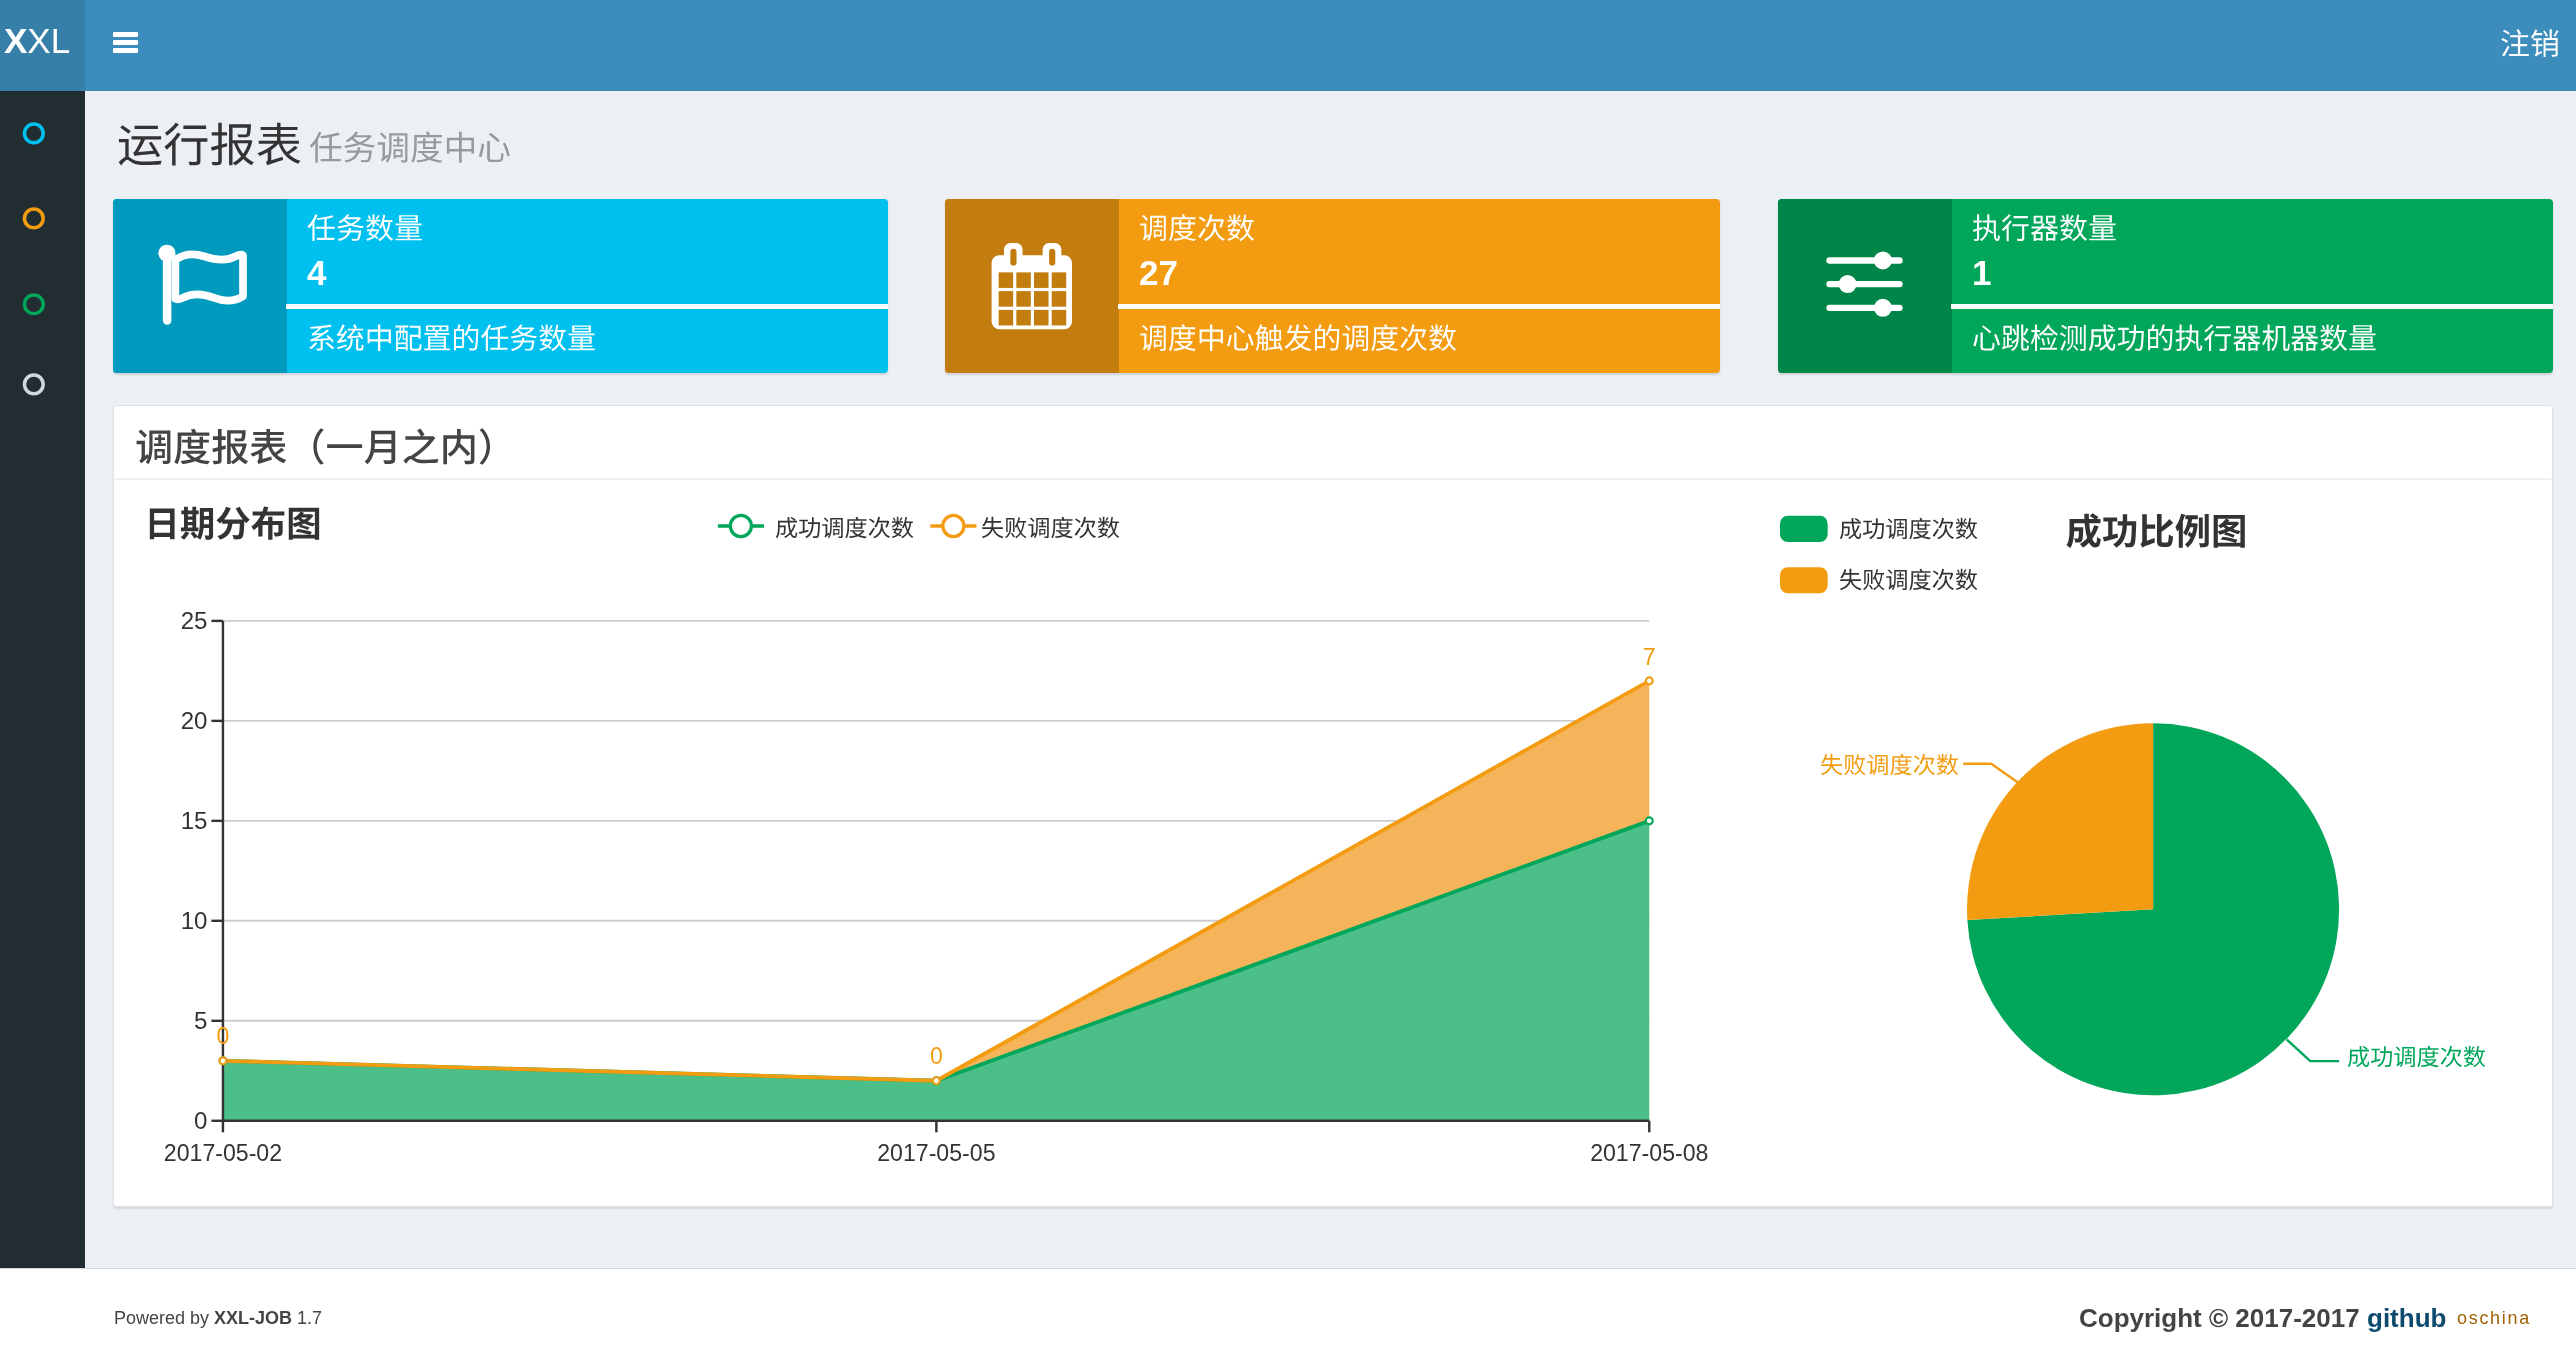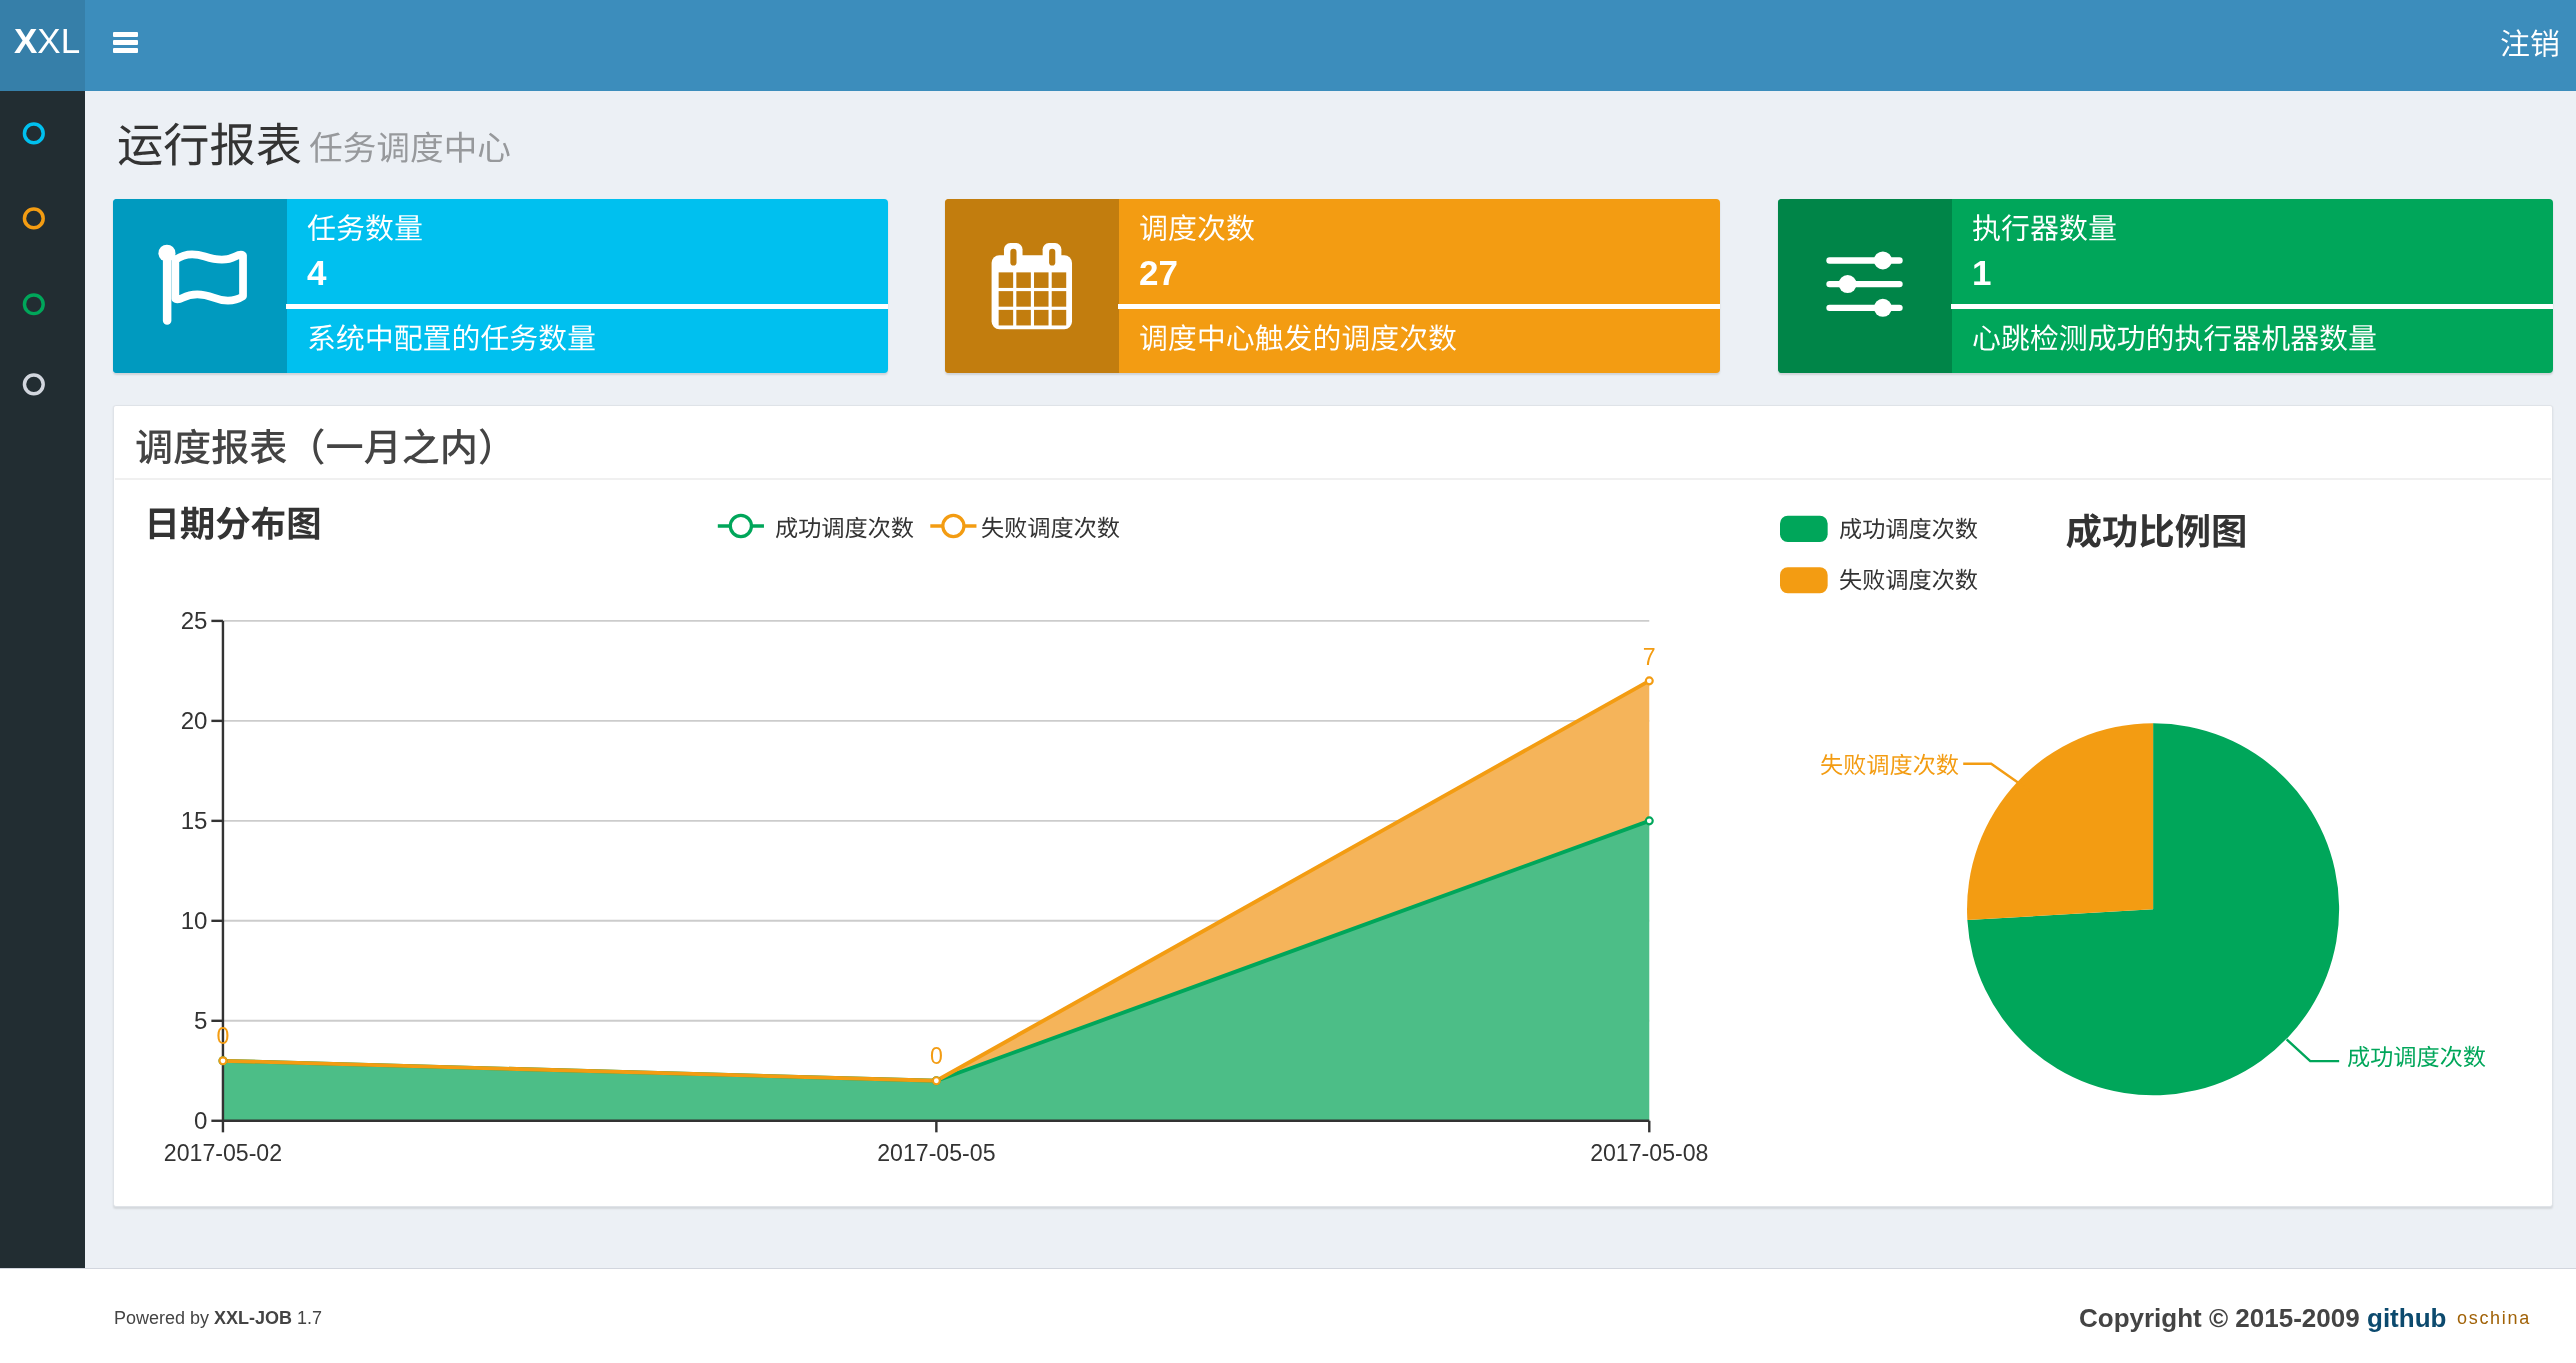--- a/index.html
+++ b/index.html
@@ -2,21 +2,21 @@
 <html><head><meta charset="utf-8"><style>
 *{margin:0;padding:0;box-sizing:border-box}
 html,body{width:2576px;height:1363px;overflow:hidden}
 body{font-family:"Liberation Sans",sans-serif;background:#ecf0f5}
 #page{position:relative;width:2576px;height:1363px;background:#ecf0f5}
 .abs{position:absolute}
 </style></head><body>
 <div id="page">
     <div class="abs" style="left:0;top:0;width:2576px;height:91px;background:#3c8dbc"></div>
     <div class="abs" style="left:0;top:0;width:85px;height:91px;background:#367fa9"></div>
-    <div class="abs" style="left:14px;top:23px;width:77px;height:48px;font-size:35px;color:#fff;line-height:35px"><span style="font-weight:700">X</span><span style="font-weight:400">XL</span></div>
+    <div class="abs" style="left:4px;top:23px;width:77px;height:48px;font-size:35px;color:#fff;line-height:35px"><span style="font-weight:700">X</span><span style="font-weight:400">XL</span></div>
     <div class="abs" style="left:113px;top:32px;width:25px;height:4.8px;background:#fff;border-radius:1px"></div>
     <div class="abs" style="left:113px;top:40px;width:25px;height:4.8px;background:#fff;border-radius:1px"></div>
     <div class="abs" style="left:113px;top:48px;width:25px;height:4.8px;background:#fff;border-radius:1px"></div>
     <svg style="position:absolute;left:2500px;top:26.5px" width="60" height="33" viewBox="0 -28.5 62.0 34.1">
       <path fill="#ffffff" d="M2.9 -24.0C4.9 -23 7.5 -21.5 8.8 -20.5L10.1 -22.4C8.8 -23.4 6.2 -24.8 4.2 -25.7ZM1.3 -15.4C3.3 -14.5 5.8 -13 7 -12.0L8.3 -14.0C7 -14.9 4.5 -16.3 2.6 -17.1ZM2.2 0.6 4.2 2.1C6 -0.7 8.2 -4.7 9.8 -7.9L8.1 -9.5C6.3 -5.9 3.9 -1.8 2.2 0.6ZM17 -25.4C18 -23.8 19.1 -21.6 19.6 -20.2L21.8 -21.1C21.4 -22.5 20.2 -24.6 19.1 -26.2ZM10.4 -20.1V-17.9H18.5V-10.9H11.5V-8.7H18.5V-0.7H9.4V1.5H29.8V-0.7H20.9V-8.7H28.0V-10.9H20.9V-17.9H29.1V-20.1Z M44.6 -24.1C45.8 -22.3 47.1 -19.9 47.5 -18.4L49.5 -19.3C48.9 -20.9 47.6 -23.2 46.4 -25.0ZM58.5 -25.2C57.7 -23.3 56.3 -20.8 55.3 -19.3L57 -18.4C58.1 -19.9 59.5 -22.2 60.5 -24.3ZM36.5 -25.9C35.6 -23.1 34 -20.4 32.1 -18.5C32.5 -18 33.1 -16.9 33.3 -16.4C34.3 -17.5 35.2 -18.7 36.1 -20.1H43.7V-22.3H37.3C37.8 -23.3 38.2 -24.3 38.5 -25.4ZM32.9 -10.7V-8.5H37.4V-2.4C37.4 -1.1 36.4 -0.2 35.9 0.1C36.3 0.6 36.8 1.6 37 2.1C37.5 1.6 38.3 1.1 43.5 -1.9C43.4 -2.3 43.2 -3.2 43.1 -3.8L39.5 -2.0V-8.5H43.9V-10.7H39.5V-14.8H43.2V-17.0H34.3V-14.8H37.4V-10.7ZM47.1 -9.7H57.5V-6.3H47.1ZM47.1 -11.7V-15.0H57.5V-11.7ZM51.3 -26.1V-17.2H45.0V2.5H47.1V-4.3H57.5V-0.5C57.5 -0 57.4 0.1 56.9 0.1C56.5 0.1 54.9 0.1 53.1 0.1C53.5 0.7 53.8 1.6 53.8 2.2C56.2 2.2 57.7 2.2 58.5 1.8C59.4 1.5 59.6 0.8 59.6 -0.4V-17.2L57.5 -17.2H53.5V-26.1Z"></path>
     </svg>
     <div class="abs" style="left:0;top:91px;width:85px;height:1273px;background:#222d32"></div>
     <svg class="abs" style="left:0;top:91px" width="85" height="386" viewBox="0 0 88 400">
       <circle cx="35" cy="44" r="9.7" fill="none" stroke="#00c0ef" stroke-width="3.6"></circle>
       <circle cx="35" cy="132" r="9.7" fill="none" stroke="#f39c12" stroke-width="3.6"></circle>
@@ -171,16 +171,16 @@
       <polyline points="2371.5,1078 2396,1100.5 2426,1100.5" fill="none" stroke="#00a65a" stroke-width="2.5"></polyline>
     </svg>
     <svg style="position:absolute;left:1820px;top:752px" width="139" height="25.5" viewBox="0 -22.1 144.0 26.4">
       <path fill="#f39c12" d="M10.9 -20.2V-16.0H6.3C6.8 -17.1 7.2 -18.2 7.5 -19.4L5.7 -19.8C4.8 -16.6 3.3 -13.3 1.4 -11.3C1.9 -11.1 2.8 -10.6 3.2 -10.4C4 -11.4 4.8 -12.7 5.5 -14.1H10.9V-12.7C10.9 -11.6 10.9 -10.5 10.7 -9.4H1.3V-7.6H10.3C9.3 -4.4 6.8 -1.6 1 0.4C1.4 0.7 1.9 1.5 2.1 1.9C8.3 -0.2 10.9 -3.3 12 -6.8C13.9 -2.3 17.1 0.6 22.1 1.9C22.4 1.4 22.9 0.7 23.3 0.3C18.4 -0.8 15.2 -3.5 13.6 -7.6H22.7V-9.4H12.6C12.8 -10.5 12.8 -11.6 12.8 -12.7V-14.1H20.7V-16.0H12.8V-20.2Z M29.6 -15.7V-9.3C29.6 -6.2 29.3 -1.8 24.9 0.7C25.3 1 25.8 1.5 26 1.9C30.7 -1 31.2 -5.7 31.2 -9.3V-15.7ZM30.9 -3.0C32 -1.7 33.3 0.2 33.9 1.3L35.3 0.4C34.6 -0.7 33.3 -2.5 32.2 -3.8ZM26.1 -19.0V-4.4H27.6V-17.4H33.1V-4.5H34.7V-19.0ZM39 -14.3H43.5C43.1 -10.6 42.2 -7.6 41.1 -5.2C39.8 -7.3 38.8 -9.7 38.1 -12.2C38.4 -12.9 38.7 -13.6 39 -14.3ZM38.8 -19.9C38.1 -16.2 36.8 -12.6 35.1 -10.2C35.4 -9.9 36 -9.1 36.2 -8.8C36.5 -9.2 36.8 -9.7 37.2 -10.2C37.9 -7.8 38.9 -5.6 40.2 -3.7C38.9 -1.8 37.3 -0.4 35.4 0.6C35.7 0.9 36.2 1.5 36.5 1.9C38.3 0.9 39.8 -0.5 41.2 -2.3C42.5 -0.6 44.1 0.9 46 1.9C46.3 1.5 46.8 0.9 47.2 0.5C45.2 -0.4 43.5 -1.9 42 -3.8C43.5 -6.4 44.5 -9.9 45 -14.3H46.7V-15.9H39.5C39.9 -17.1 40.2 -18.4 40.5 -19.6Z M50.5 -18.5C51.8 -17.4 53.4 -15.8 54.1 -14.8L55.4 -16.0C54.6 -17 53 -18.6 51.7 -19.6ZM49 -12.6V-10.9H52.4V-2.6C52.4 -1.3 51.6 -0.4 51.1 0.0C51.4 0.3 52 0.9 52.2 1.2C52.5 0.8 53.1 0.4 56.3 -2.2C55.9 -1.1 55.5 0 54.8 0.9C55.2 1.1 55.8 1.6 56.1 1.9C58.5 -1.4 58.8 -6.4 58.8 -10.1V-17.5H68.5V-0.3C68.5 0.1 68.4 0.2 68.1 0.2C67.7 0.2 66.6 0.2 65.4 0.2C65.6 0.6 65.9 1.4 65.9 1.8C67.6 1.8 68.7 1.8 69.3 1.6C70 1.2 70.2 0.7 70.2 -0.2V-19.1H57.2V-10.1C57.2 -7.8 57.1 -5.2 56.4 -2.7C56.3 -3.1 56 -3.6 55.9 -3.9L54.2 -2.6V-12.6ZM62.9 -16.8V-14.7H60.3V-13.3H62.9V-10.9H59.8V-9.5H67.6V-10.9H64.3V-13.3H67.0V-14.7H64.3V-16.8ZM60.3 -7.6V-0.8H61.7V-1.9H66.7V-7.6ZM61.7 -6.2H65.4V-3.3H61.7Z M81.3 -15.5V-13.4H77.4V-11.9H81.3V-7.9H90.6V-11.9H94.5V-13.4H90.6V-15.5H88.8V-13.4H83.0V-15.5ZM88.8 -11.9V-9.3H83.0V-11.9ZM90.2 -4.9C89.1 -3.6 87.6 -2.6 85.9 -1.9C84.2 -2.7 82.8 -3.7 81.8 -4.9ZM77.7 -6.4V-4.9H80.9L80 -4.5C81 -3.2 82.3 -2.1 83.9 -1.1C81.7 -0.4 79.2 0 76.6 0.2C76.9 0.6 77.2 1.3 77.3 1.8C80.3 1.4 83.3 0.8 85.8 -0.2C88.2 0.9 91 1.6 94 1.9C94.2 1.5 94.7 0.7 95.1 0.4C92.4 0.1 90 -0.4 87.8 -1.1C90 -2.2 91.7 -3.8 92.8 -5.8L91.7 -6.4L91.4 -6.4ZM83.4 -19.8C83.7 -19.2 84 -18.5 84.3 -17.8H75.0V-11.2C75 -7.7 74.9 -2.5 72.9 1.1C73.3 1.2 74.1 1.6 74.5 1.9C76.5 -1.9 76.8 -7.4 76.8 -11.3V-16.1H94.8V-17.8H86.4C86.1 -18.6 85.6 -19.5 85.2 -20.3Z M97.4 -17.2C99 -16.3 101 -14.9 102 -13.9L103.2 -15.3C102.1 -16.3 100.1 -17.6 98.4 -18.5ZM97 -1.8 98.7 -0.5C100.2 -2.7 102 -5.4 103.4 -7.9L102 -9.1C100.4 -6.5 98.4 -3.5 97 -1.8ZM106.9 -20.2C106.1 -16.3 104.8 -12.6 102.9 -10.2C103.4 -10 104.3 -9.5 104.7 -9.2C105.6 -10.6 106.5 -12.3 107.2 -14.3H116.1C115.6 -12.6 114.9 -10.8 114.3 -9.7C114.7 -9.5 115.5 -9.1 115.8 -8.9C116.7 -10.6 117.7 -13.1 118.4 -15.5L117 -16.2L116.7 -16.1H107.8C108.2 -17.3 108.6 -18.5 108.8 -19.8ZM109.7 -13.1V-11.6C109.7 -8.2 109.1 -3 101.8 0.6C102.2 0.9 102.8 1.6 103.1 2.0C107.9 -0.4 109.9 -3.4 110.9 -6.4C112.2 -2.5 114.4 0.3 117.9 1.8C118.1 1.3 118.7 0.5 119.1 0.2C114.9 -1.3 112.6 -5 111.5 -9.9C111.6 -10.5 111.6 -11.1 111.6 -11.6V-13.1Z M130.6 -19.7C130.2 -18.8 129.4 -17.4 128.8 -16.5L130 -15.9C130.6 -16.7 131.4 -17.9 132.1 -19.0ZM122.1 -19.0C122.7 -18 123.4 -16.7 123.6 -15.9L125 -16.5C124.8 -17.3 124.1 -18.6 123.4 -19.6ZM129.8 -6.2C129.3 -5 128.5 -3.9 127.6 -3.0C126.7 -3.5 125.8 -3.9 124.9 -4.3C125.2 -4.9 125.6 -5.5 125.9 -6.2ZM122.6 -3.7C123.8 -3.2 125.1 -2.6 126.3 -2.0C124.8 -0.9 123 -0.1 121 0.3C121.3 0.7 121.7 1.3 121.8 1.7C124.1 1.1 126.1 0.2 127.8 -1.2C128.6 -0.7 129.3 -0.3 129.9 0.1L131 -1.0C130.5 -1.4 129.8 -1.8 129 -2.3C130.3 -3.6 131.3 -5.3 131.9 -7.4L130.9 -7.8L130.6 -7.8H126.7L127.2 -9.0L125.6 -9.3C125.4 -8.8 125.2 -8.3 124.9 -7.8H121.7V-6.2H124.2C123.7 -5.3 123.1 -4.4 122.6 -3.7ZM126.2 -20.2V-15.7H121.2V-14.2H125.6C124.5 -12.6 122.6 -11.2 120.9 -10.4C121.3 -10.1 121.7 -9.5 121.9 -9.1C123.4 -9.9 125 -11.2 126.2 -12.6V-9.7H127.8V-13.0C129 -12.1 130.5 -11 131.1 -10.4L132.1 -11.7C131.5 -12.1 129.4 -13.5 128.2 -14.2H132.7V-15.7H127.8V-20.2ZM135.1 -20.0C134.5 -15.7 133.4 -11.7 131.5 -9.2C131.9 -9 132.6 -8.4 132.9 -8.1C133.5 -9 134.1 -10 134.5 -11.2C135.1 -8.9 135.8 -6.7 136.7 -4.8C135.3 -2.5 133.4 -0.7 130.8 0.5C131.2 0.9 131.7 1.6 131.8 2.0C134.3 0.7 136.1 -1 137.5 -3.1C138.7 -1.1 140.2 0.6 142.1 1.7C142.4 1.2 142.9 0.6 143.3 0.3C141.3 -0.8 139.7 -2.5 138.5 -4.8C139.8 -7.2 140.6 -10.2 141.1 -13.8H142.8V-15.5H135.9C136.2 -16.8 136.5 -18.3 136.8 -19.7ZM139.4 -13.8C139 -11.1 138.5 -8.7 137.6 -6.6C136.7 -8.8 136 -11.2 135.6 -13.8Z"></path>
     </svg>
     <svg style="position:absolute;left:2347px;top:1044px" width="139" height="25.5" viewBox="0 -22.1 144.0 26.4">
       <path fill="#00a65a" d="M13.1 -20.1C13.1 -18.8 13.1 -17.4 13.2 -16.1H3.1V-9.3C3.1 -6.2 2.9 -2.1 0.9 0.9C1.3 1.1 2.1 1.7 2.4 2.1C4.6 -1.1 4.9 -5.9 4.9 -9.3V-9.5H9.3C9.2 -5.4 9.1 -3.8 8.8 -3.5C8.6 -3.2 8.4 -3.2 8 -3.2C7.6 -3.2 6.6 -3.2 5.5 -3.3C5.8 -2.9 6 -2.1 6 -1.6C7.2 -1.6 8.3 -1.6 8.9 -1.6C9.6 -1.7 10 -1.8 10.3 -2.3C10.8 -3 11 -5 11.1 -10.4C11.1 -10.6 11.1 -11.2 11.1 -11.2H4.9V-14.3H13.3C13.6 -10.4 14.2 -6.9 15.1 -4.1C13.5 -2.3 11.6 -0.8 9.5 0.3C9.9 0.7 10.5 1.4 10.8 1.8C12.7 0.7 14.3 -0.6 15.8 -2.2C16.9 0.3 18.3 1.8 20.2 1.8C22 1.8 22.7 0.6 23 -3.6C22.5 -3.7 21.9 -4.1 21.5 -4.5C21.3 -1.3 21 -0.1 20.3 -0.1C19.1 -0.1 18 -1.5 17.1 -3.8C18.9 -6.1 20.3 -8.9 21.4 -12.0L19.6 -12.5C18.8 -10 17.8 -7.8 16.5 -5.9C15.8 -8.3 15.4 -11.1 15.1 -14.3H22.8V-16.1H15.0C15 -17.4 14.9 -18.7 14.9 -20.1ZM16.1 -19.0C17.6 -18.2 19.5 -16.9 20.4 -16.1L21.5 -17.3C20.6 -18.1 18.7 -19.3 17.2 -20.1Z M24.9 -4.4 25.3 -2.5C27.9 -3.2 31.4 -4.2 34.6 -5.1L34.4 -6.8L30.6 -5.8V-15.6H34.1V-17.3H25.2V-15.6H28.8V-5.3C27.3 -4.9 26 -4.6 24.9 -4.4ZM38.3 -19.8C38.3 -18 38.3 -16.3 38.3 -14.7H34.2V-12.9H38.2C37.8 -7.1 36.5 -2.2 31.4 0.5C31.8 0.9 32.4 1.5 32.7 1.9C38.2 -1.1 39.6 -6.6 40 -12.9H44.8C44.4 -4.4 44 -1.1 43.3 -0.4C43.1 -0.1 42.8 0 42.3 0.0C41.8 0 40.4 -0 39 -0.1C39.3 0.3 39.5 1.1 39.5 1.6C40.9 1.7 42.3 1.7 43.1 1.7C43.9 1.6 44.4 1.4 44.9 0.7C45.8 -0.4 46.2 -3.8 46.6 -13.8C46.6 -14 46.6 -14.7 46.6 -14.7H40.1C40.1 -16.3 40.1 -18 40.1 -19.8Z M50.5 -18.5C51.8 -17.4 53.4 -15.8 54.1 -14.8L55.4 -16.0C54.6 -17 53 -18.6 51.7 -19.6ZM49 -12.6V-10.9H52.4V-2.6C52.4 -1.3 51.6 -0.4 51.1 0.0C51.4 0.3 52 0.9 52.2 1.2C52.5 0.8 53.1 0.4 56.3 -2.2C55.9 -1.1 55.5 0 54.8 0.9C55.2 1.1 55.8 1.6 56.1 1.9C58.5 -1.4 58.8 -6.4 58.8 -10.1V-17.5H68.5V-0.3C68.5 0.1 68.4 0.2 68.1 0.2C67.7 0.2 66.6 0.2 65.4 0.2C65.6 0.6 65.9 1.4 65.9 1.8C67.6 1.8 68.7 1.8 69.3 1.6C70 1.2 70.2 0.7 70.2 -0.2V-19.1H57.2V-10.1C57.2 -7.8 57.1 -5.2 56.4 -2.7C56.3 -3.1 56 -3.6 55.9 -3.9L54.2 -2.6V-12.6ZM62.9 -16.8V-14.7H60.3V-13.3H62.9V-10.9H59.8V-9.5H67.6V-10.9H64.3V-13.3H67.0V-14.7H64.3V-16.8ZM60.3 -7.6V-0.8H61.7V-1.9H66.7V-7.6ZM61.7 -6.2H65.4V-3.3H61.7Z M81.3 -15.5V-13.4H77.4V-11.9H81.3V-7.9H90.6V-11.9H94.5V-13.4H90.6V-15.5H88.8V-13.4H83.0V-15.5ZM88.8 -11.9V-9.3H83.0V-11.9ZM90.2 -4.9C89.1 -3.6 87.6 -2.6 85.9 -1.9C84.2 -2.7 82.8 -3.7 81.8 -4.9ZM77.7 -6.4V-4.9H80.9L80 -4.5C81 -3.2 82.3 -2.1 83.9 -1.1C81.7 -0.4 79.2 0 76.6 0.2C76.9 0.6 77.2 1.3 77.3 1.8C80.3 1.4 83.3 0.8 85.8 -0.2C88.2 0.9 91 1.6 94 1.9C94.2 1.5 94.7 0.7 95.1 0.4C92.4 0.1 90 -0.4 87.8 -1.1C90 -2.2 91.7 -3.8 92.8 -5.8L91.7 -6.4L91.4 -6.4ZM83.4 -19.8C83.7 -19.2 84 -18.5 84.3 -17.8H75.0V-11.2C75 -7.7 74.9 -2.5 72.9 1.1C73.3 1.2 74.1 1.6 74.5 1.9C76.5 -1.9 76.8 -7.4 76.8 -11.3V-16.1H94.8V-17.8H86.4C86.1 -18.6 85.6 -19.5 85.2 -20.3Z M97.4 -17.2C99 -16.3 101 -14.9 102 -13.9L103.2 -15.3C102.1 -16.3 100.1 -17.6 98.4 -18.5ZM97 -1.8 98.7 -0.5C100.2 -2.7 102 -5.4 103.4 -7.9L102 -9.1C100.4 -6.5 98.4 -3.5 97 -1.8ZM106.9 -20.2C106.1 -16.3 104.8 -12.6 102.9 -10.2C103.4 -10 104.3 -9.5 104.7 -9.2C105.6 -10.6 106.5 -12.3 107.2 -14.3H116.1C115.6 -12.6 114.9 -10.8 114.3 -9.7C114.7 -9.5 115.5 -9.1 115.8 -8.9C116.7 -10.6 117.7 -13.1 118.4 -15.5L117 -16.2L116.7 -16.1H107.8C108.2 -17.3 108.6 -18.5 108.8 -19.8ZM109.7 -13.1V-11.6C109.7 -8.2 109.1 -3 101.8 0.6C102.2 0.9 102.8 1.6 103.1 2.0C107.9 -0.4 109.9 -3.4 110.9 -6.4C112.2 -2.5 114.4 0.3 117.9 1.8C118.1 1.3 118.7 0.5 119.1 0.2C114.9 -1.3 112.6 -5 111.5 -9.9C111.6 -10.5 111.6 -11.1 111.6 -11.6V-13.1Z M130.6 -19.7C130.2 -18.8 129.4 -17.4 128.8 -16.5L130 -15.9C130.6 -16.7 131.4 -17.9 132.1 -19.0ZM122.1 -19.0C122.7 -18 123.4 -16.7 123.6 -15.9L125 -16.5C124.8 -17.3 124.1 -18.6 123.4 -19.6ZM129.8 -6.2C129.3 -5 128.5 -3.9 127.6 -3.0C126.7 -3.5 125.8 -3.9 124.9 -4.3C125.2 -4.9 125.6 -5.5 125.9 -6.2ZM122.6 -3.7C123.8 -3.2 125.1 -2.6 126.3 -2.0C124.8 -0.9 123 -0.1 121 0.3C121.3 0.7 121.7 1.3 121.8 1.7C124.1 1.1 126.1 0.2 127.8 -1.2C128.6 -0.7 129.3 -0.3 129.9 0.1L131 -1.0C130.5 -1.4 129.8 -1.8 129 -2.3C130.3 -3.6 131.3 -5.3 131.9 -7.4L130.9 -7.8L130.6 -7.8H126.7L127.2 -9.0L125.6 -9.3C125.4 -8.8 125.2 -8.3 124.9 -7.8H121.7V-6.2H124.2C123.7 -5.3 123.1 -4.4 122.6 -3.7ZM126.2 -20.2V-15.7H121.2V-14.2H125.6C124.5 -12.6 122.6 -11.2 120.9 -10.4C121.3 -10.1 121.7 -9.5 121.9 -9.1C123.4 -9.9 125 -11.2 126.2 -12.6V-9.7H127.8V-13.0C129 -12.1 130.5 -11 131.1 -10.4L132.1 -11.7C131.5 -12.1 129.4 -13.5 128.2 -14.2H132.7V-15.7H127.8V-20.2ZM135.1 -20.0C134.5 -15.7 133.4 -11.7 131.5 -9.2C131.9 -9 132.6 -8.4 132.9 -8.1C133.5 -9 134.1 -10 134.5 -11.2C135.1 -8.9 135.8 -6.7 136.7 -4.8C135.3 -2.5 133.4 -0.7 130.8 0.5C131.2 0.9 131.7 1.6 131.8 2.0C134.3 0.7 136.1 -1 137.5 -3.1C138.7 -1.1 140.2 0.6 142.1 1.7C142.4 1.2 142.9 0.6 143.3 0.3C141.3 -0.8 139.7 -2.5 138.5 -4.8C139.8 -7.2 140.6 -10.2 141.1 -13.8H142.8V-15.5H135.9C136.2 -16.8 136.5 -18.3 136.8 -19.7ZM139.4 -13.8C139 -11.1 138.5 -8.7 137.6 -6.6C136.7 -8.8 136 -11.2 135.6 -13.8Z"></path>
     </svg>
     <div class="abs" style="left:0;top:1268px;width:2576px;height:95px;background:#fff;border-top:1.9px solid #d2d6de"></div>
     <div class="abs" style="left:114px;top:1305px;font-size:18px;color:#444;line-height:26px">Powered by <b>XXL-JOB</b> 1.7</div>
-    <div class="abs" style="left:2079px;top:1305px;font-size:26px;line-height:26px;color:#444;font-weight:700">Copyright © 2015-2009</div>
+    <div class="abs" style="left:2079px;top:1305px;font-size:26px;line-height:26px;color:#444;font-weight:700">Copyright © 2017-2017</div>
     <div class="abs" style="left:2367px;top:1305px;font-size:26px;line-height:26px;color:#0c4a6e;font-weight:700">github</div>
     <div class="abs" style="left:2457px;top:1305px;font-size:18px;line-height:26px;color:#a16207;font-weight:400;letter-spacing:1.7px">oschina</div>
   </div>
 
 </body></html>

